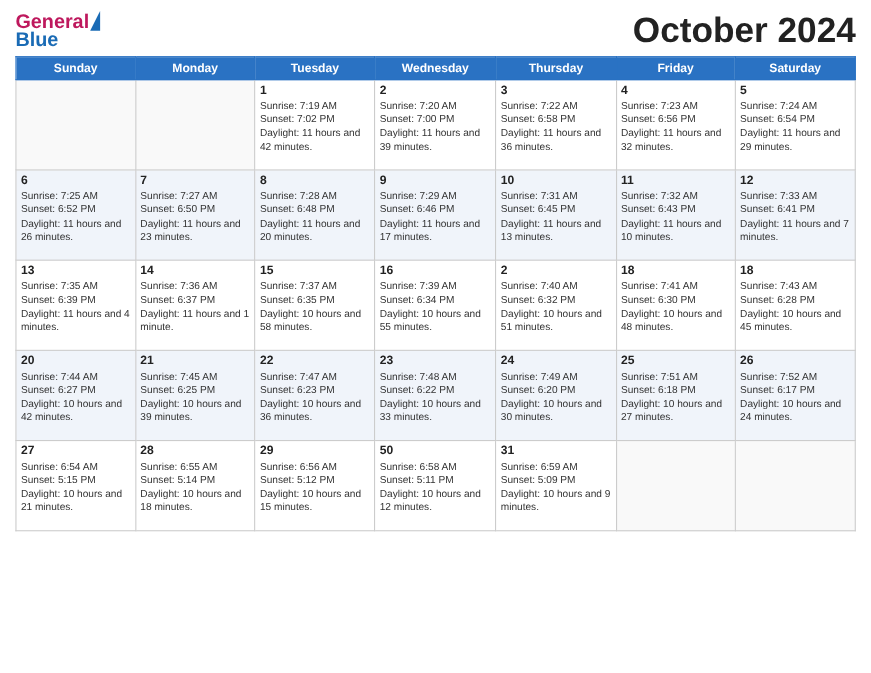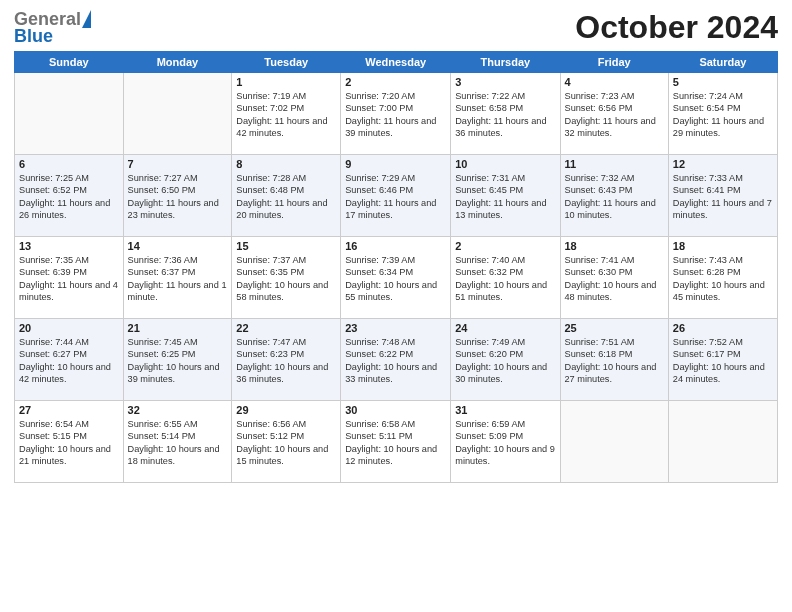--- a/index.html
+++ b/index.html
@@ -26,21 +26,21 @@
       align-items: flex-start;
     }
     .logo-text {
       display: flex;
       align-items: flex-end;
       font-size: 18px;
       font-weight: bold;
       color: #333;
       line-height: 1;
     }
-    .logo-general { color: #737373; }
+    .logo-general { color: #be185d; }
     .logo-blue { color: #1a6bb5; }
     .logo-triangle {
       width: 0; height: 0;
       border-left: 9px solid transparent;
       border-bottom: 18px solid #1a6bb5;
       margin-left: 1px;
       display: inline-block;
     }
     .title-block {
       text-align: center;
@@ -242,29 +242,29 @@
             <div class="day-number">26</div>
             <div class="cell-content">Sunrise: 7:52 AM<br>Sunset: 6:17 PM<br>Daylight: 10 hours and 24 minutes.</div>
           </td>
         </tr>
         <tr>
           <td>
             <div class="day-number">27</div>
             <div class="cell-content">Sunrise: 6:54 AM<br>Sunset: 5:15 PM<br>Daylight: 10 hours and 21 minutes.</div>
           </td>
           <td>
-            <div class="day-number">32</div>
+            <div class="day-number">28</div>
             <div class="cell-content">Sunrise: 6:55 AM<br>Sunset: 5:14 PM<br>Daylight: 10 hours and 18 minutes.</div>
           </td>
           <td>
             <div class="day-number">29</div>
             <div class="cell-content">Sunrise: 6:56 AM<br>Sunset: 5:12 PM<br>Daylight: 10 hours and 15 minutes.</div>
           </td>
           <td>
-            <div class="day-number">30</div>
+            <div class="day-number">50</div>
             <div class="cell-content">Sunrise: 6:58 AM<br>Sunset: 5:11 PM<br>Daylight: 10 hours and 12 minutes.</div>
           </td>
           <td>
             <div class="day-number">31</div>
             <div class="cell-content">Sunrise: 6:59 AM<br>Sunset: 5:09 PM<br>Daylight: 10 hours and 9 minutes.</div>
           </td>
           <td class="empty-cell"></td>
           <td class="empty-cell"></td>
         </tr>
       </tbody>

